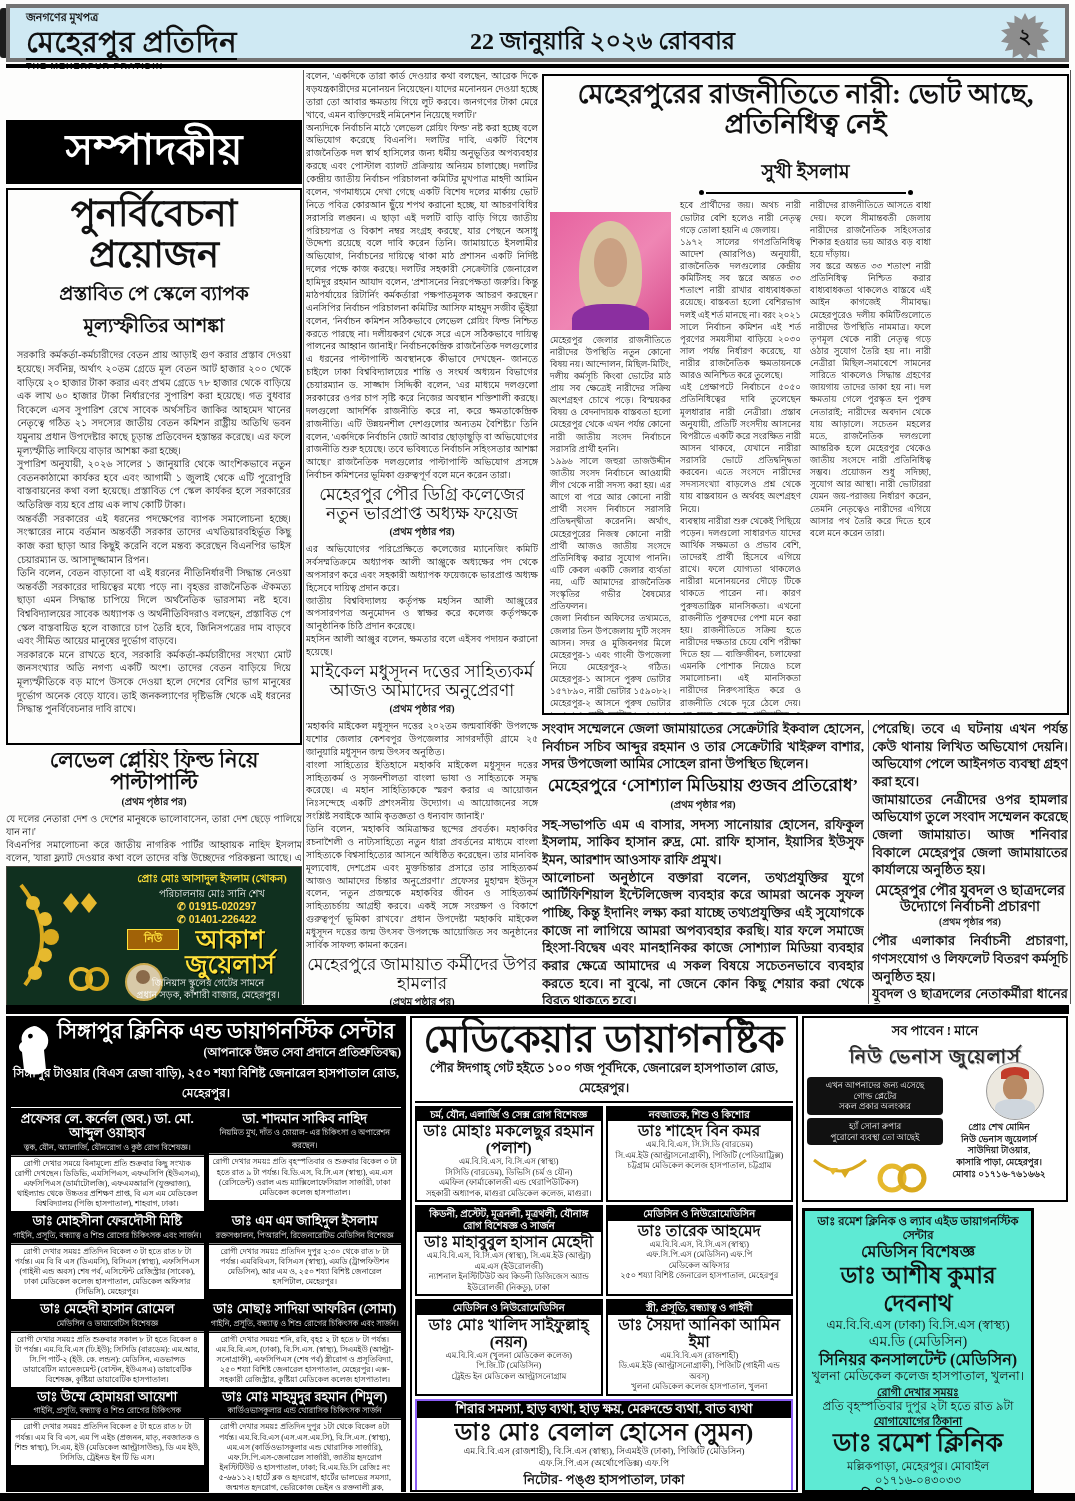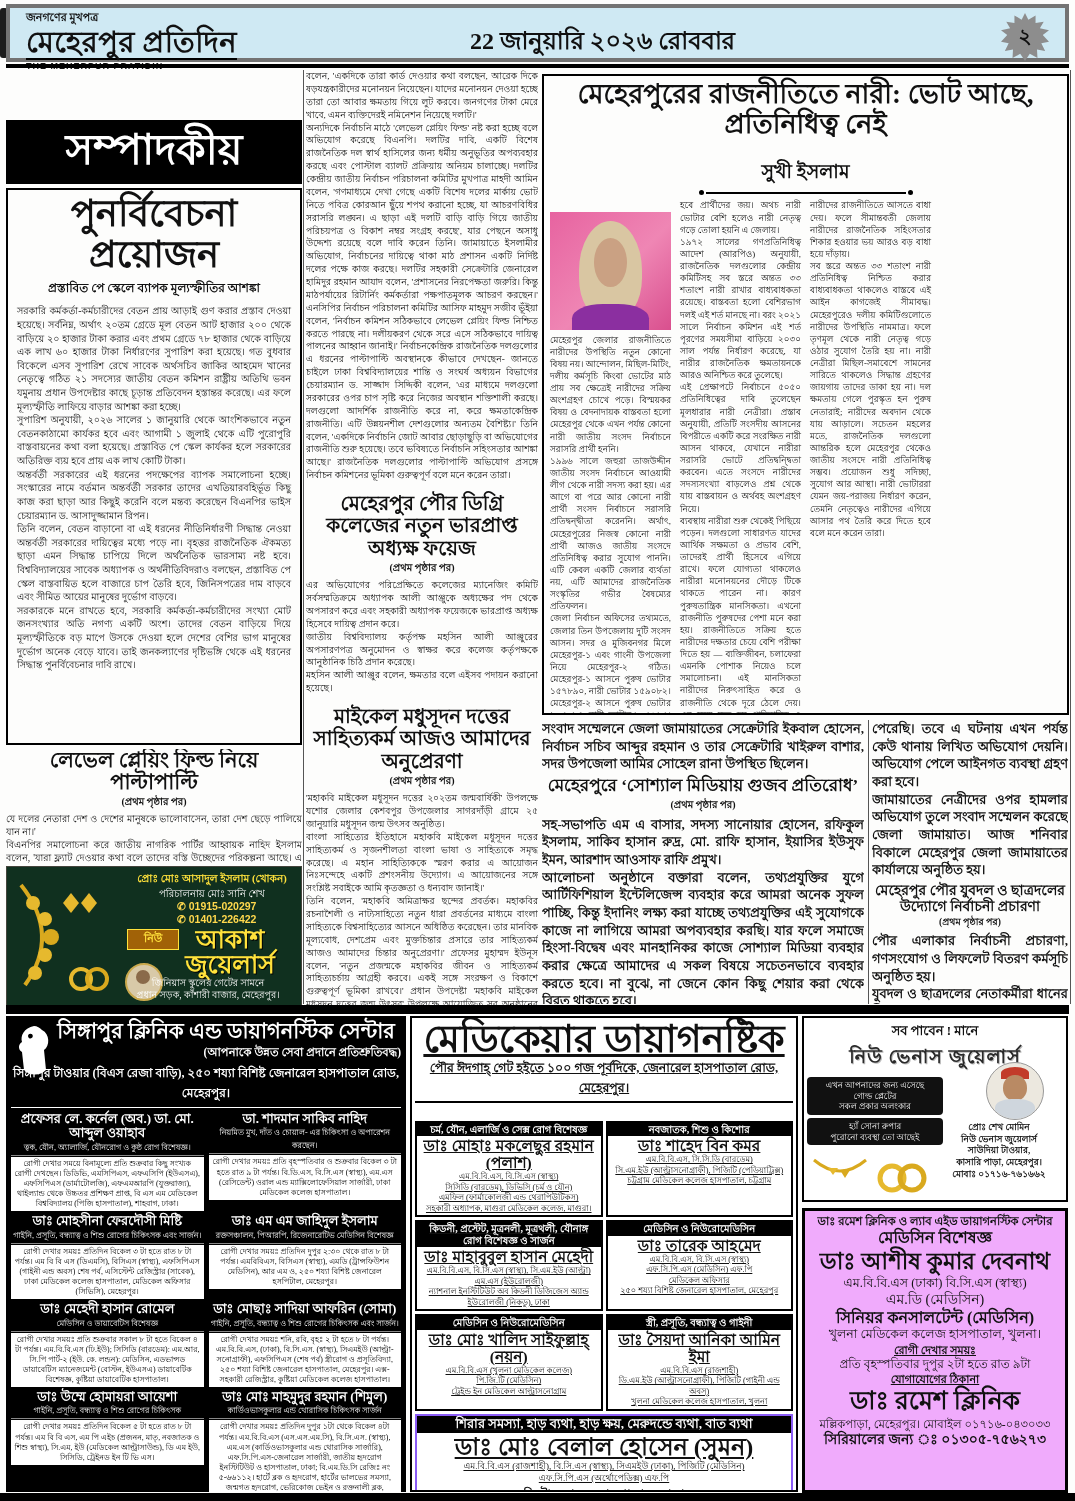--- a/index.html
+++ b/index.html
@@ -22,21 +22,21 @@
   .badge{position:absolute;right:16px;top:5px;width:48px;height:48px;background:#8d8d8d;
          clip-path:polygon(50% 0%,57% 14%,72% 5%,72% 21%,89% 18%,81% 32%,100% 36%,87% 46%,100% 60%,84% 63%,92% 79%,75% 76%,76% 94%,60% 85%,50% 100%,40% 85%,24% 94%,25% 76%,8% 79%,16% 63%,0% 60%,13% 46%,0% 36%,19% 32%,11% 18%,28% 21%,28% 5%,43% 14%);
          display:flex;align-items:center;justify-content:center;}
   .badge span{font-size:20px;font-weight:bold;color:#101010;}
 
   
   .edlabel{left:6px;top:120px;width:296px;height:64px;background:#000;color:#fff;
            font-size:42px;font-weight:bold;text-align:center;line-height:60px;}
   .edbox{left:6px;top:188px;width:296px;height:557px;border:2px solid #000;padding:4px 9px;overflow:hidden;}
   .edbox .t1{font-size:37px;font-weight:bold;text-align:center;line-height:1.1;}
-  .edbox .t2{font-size:12px;font-weight:bold;text-align:center;margin:4px 0 5px;}
+  .edbox .t2{font-size:19px;font-weight:bold;text-align:center;margin:4px 0 5px;}
   .edbox .bd{font-size:9.6px;line-height:1.42;}
   .lvl{left:6px;top:749px;width:296px;height:114px;overflow:hidden;}
   .lvl .t1{font-size:21px;font-weight:bold;text-align:center;line-height:1.05;}
   .cont{font-size:10px;font-weight:bold;text-align:center;margin:1px 0 2px;}
   .lvl .bd{font-size:9.5px;line-height:1.38;}
 
   
   .akash{left:6px;top:866px;width:296px;height:140px;background:#10301f;border:1px solid #44443c;color:#fff;overflow:hidden;}
   .ak-l1{position:absolute;top:4px;left:118px;width:174px;text-align:center;color:#ffe23c;font-size:10.5px;font-weight:bold;}
   .ak-l2{position:absolute;top:19px;left:118px;width:174px;text-align:center;color:#fff;font-size:10px;}
@@ -47,21 +47,21 @@
   .ak-addr{position:absolute;left:108px;bottom:3px;width:186px;color:#fff;font-size:9.5px;text-align:center;line-height:1.25;}
   .ak-photo{position:absolute;left:118px;top:96px;width:34px;height:34px;border-radius:50%;background:#d8c9a8;border:2px solid #caa94d;}
   .ak-photo::after{content:"";position:absolute;left:9px;top:5px;width:14px;height:14px;border-radius:50%;background:#8a6a4a;}
 
   
   .vl{background:#555;width:1px;}
 
   
   .colb{left:306px;top:70px;width:232px;height:936px;overflow:hidden;}
   .colb .bd{font-size:9.2px;line-height:1.40;}
-  .colb .hd{font-size:20px;font-weight:bold;text-align:center;line-height:1.12;margin-top:10px;}
+  .colb .hd{font-size:17px;font-weight:normal;text-align:center;line-height:1.12;margin-top:3px;}
 
   
   .mainbox{left:542px;top:74px;width:527px;height:641px;border:2px solid #000;padding:3px 6px;overflow:hidden;}
   .mainbox .hl{font-size:27px;font-weight:bold;text-align:center;line-height:1.12;}
   .byline{font-size:19px;font-weight:bold;text-align:center;margin-top:18px;}
   .byrule{display:flex;align-items:center;justify-content:center;margin:1px 0 4px;}
   .byrule i{width:5px;height:5px;border-radius:50%;background:#000;}
   .byrule b{width:200px;height:2px;background:#000;margin:0 2px;}
   .mbody{column-count:4;column-gap:9px;font-size:8.8px;line-height:1.38;height:552px;
          text-align:justify;white-space:pre-line;column-fill:auto;}
@@ -87,24 +87,24 @@
   .sg-ttl{font-size:21px;font-weight:bold;text-align:center;line-height:1.1;margin-left:40px;}
   .sg-tag{font-size:11.5px;font-weight:bold;text-align:right;margin:1px 0;}
   .sg-addr{font-size:12px;font-weight:bold;text-align:center;border-bottom:1px solid #fff;padding-bottom:3px;}
   .sg-logo{position:absolute;left:8px;top:8px;}
   .sg-grid{display:grid;grid-template-columns:1fr 1fr;gap:3px 5px;margin-top:4px;}
   .sg-name{font-size:13px;font-weight:bold;text-align:center;line-height:1.1;}
   .sg-spec{font-size:8px;text-align:center;border-bottom:1px solid #888;padding-bottom:1px;margin-bottom:1px;}
   .sg-info{background:#fff;color:#000;font-size:7.8px;line-height:1.3;text-align:center;padding:2px 3px;}
 
   
-  .mc{left:410px;top:1016px;width:388px;height:476px;border:2px solid #000;background:#fff;padding:2px 3px;overflow:hidden;text-decoration:underline;}
+  .mc{left:410px;top:1016px;width:388px;height:476px;border:2px solid #000;background:#fff;padding:2px 3px;overflow:hidden;}
   .mc-ttl{font-size:38px;font-weight:bold;text-align:center;line-height:1.02;}
   .mc-addr{font-size:12.5px;font-weight:bold;text-align:center;border-bottom:2px solid #000;padding-bottom:2px;}
-  .mc-grid{display:grid;grid-template-columns:1fr 1fr;gap:3px;margin-top:18px;}
+  .mc-grid{display:grid;grid-template-columns:1fr 1fr;gap:3px;margin-top:3px;}
   .mc-cell{border:2px solid #000;}
   .mc-spec{background:#000;color:#fff;font-size:10px;font-weight:bold;text-align:center;padding:1px 2px;line-height:1.15;}
   .mc-name{font-size:15.5px;font-weight:bold;text-align:center;line-height:1.1;padding-top:1px;}
   .mc-info{font-size:8.2px;text-align:center;line-height:1.28;white-space:pre-line;padding:1px 2px;}
   .mc-wide{border:2px solid #8b5cf6;margin-top:3px;}
   .mc-wide .mc-name{font-size:24px;}
   .mc-hosp{font-size:13px;font-weight:bold;text-align:center;}
   .mc-serial{background:#000;color:#fff;font-size:17px;font-weight:bold;text-align:center;margin-top:3px;padding:2px;}
 
   
@@ -115,21 +115,21 @@
   .vn-box{background:#111;color:#fff;border-radius:4px;font-size:8.5px;text-align:center;
           padding:3px 4px;margin:3px 0;white-space:pre-line;line-height:1.25;width:128px;}
   .vn-photo{position:absolute;right:22px;top:44px;width:56px;height:56px;border-radius:50%;background:#ece8df;border:1px solid #999;overflow:hidden;}
   .vn-photo .hair{position:absolute;left:14px;top:4px;width:28px;height:12px;border-radius:50% 50% 0 0;background:#c23b2a;}
   .vn-photo .face2{position:absolute;left:16px;top:12px;width:24px;height:26px;border-radius:48%;background:#b98a64;}
   .vn-photo .body2{position:absolute;left:8px;top:36px;width:40px;height:22px;border-radius:40% 40% 0 0;background:#cfd6dd;}
   .vn-contact{position:absolute;right:6px;top:104px;width:122px;font-size:9px;font-weight:bold;text-align:center;line-height:1.3;white-space:pre-line;}
   .vn-jewel{position:absolute;left:6px;bottom:4px;}
 
   
-  .rm{left:802px;top:1208px;width:266px;height:285px;border:3px solid #000;background:#f0abfc;
+  .rm{left:802px;top:1208px;width:232px;height:285px;border:3px solid #000;background:#5eead4;
       padding:3px 4px;text-align:center;overflow:hidden;}
   .rm div{line-height:1.22;}
   .rm .r1{font-size:11.5px;font-weight:bold;}
   .rm .r2{font-size:16px;font-weight:bold;}
   .rm .r3{font-size:23px;font-weight:bold;}
   .rm .r4{font-size:12.5px;}
   .rm .r5{font-size:14px;}
   .rm .r6{font-size:16px;font-weight:bold;}
   .rm .r7{font-size:12.5px;}
   .rm .ru{font-size:11px;font-weight:bold;text-decoration:underline;margin-top:1px;}

